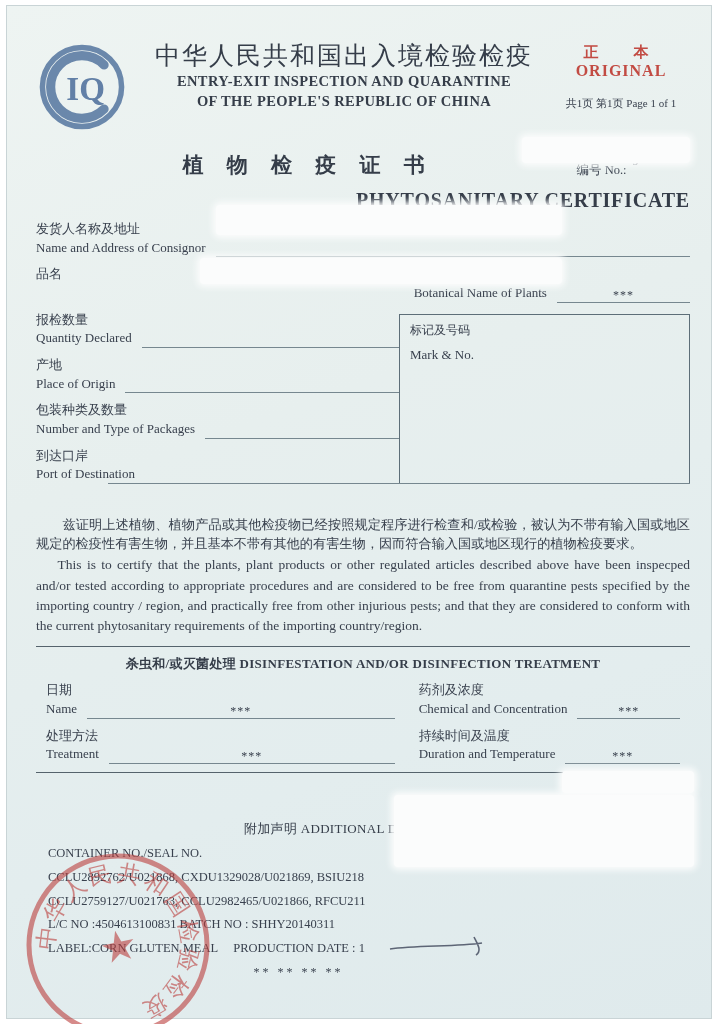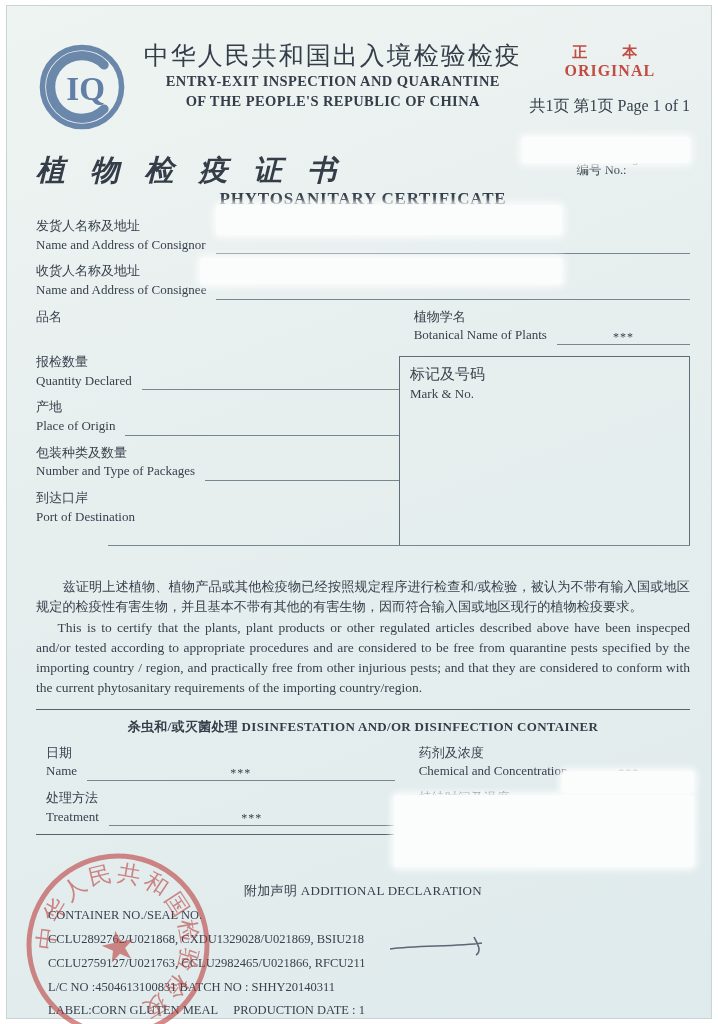--- a/index.html
+++ b/index.html
@@ -18,44 +18,44 @@
 
   
   .hdr{display:flex;align-items:flex-start;}
   .logo{width:100px;flex:0 0 100px;padding-top:6px;}
   .hdr-center{flex:1;text-align:center;padding-top:4px;}
   .org-cn{font-size:25px;font-weight:normal;letter-spacing:2px;color:#353d49;}
   .org-en{font-size:14.5px;font-weight:bold;letter-spacing:.4px;color:#353d49;line-height:1.35;}
   .hdr-right{flex:0 0 138px;text-align:center;padding-top:8px;}
   .copy-cn{color:#c24b43;font-size:15px;font-weight:bold;letter-spacing:10px;}
   .copy-en{color:#c24b43;font-size:16px;font-weight:bold;letter-spacing:1px;}
-  .pagination{font-size:16px;color:#39414e;margin-top:16px;white-space:nowrap;}
+  .pagination{font-size:11px;color:#39414e;margin-top:16px;white-space:nowrap;}
 
   .titlerow{position:relative;margin-top:14px;height:34px;}
-  .title-cn{position:absolute;left:0;right:110px;text-align:left;font-size:29px;font-weight:bold;letter-spacing:9px;color:#353d49;font-style:italic;}
+  .title-cn{position:absolute;left:0;right:110px;text-align:center;font-size:21px;font-weight:bold;letter-spacing:9px;color:#353d49;}
   .certno{position:absolute;right:58px;top:8px;font-size:12.5px;white-space:nowrap;}
   .certno sup{font-size:11px;position:relative;top:-4px;left:6px;}
-  .title-en{text-align:center;font-size:17px;font-weight:bold;letter-spacing:.8px;margin-top:4px;color:#353d49;}
+  .title-en{text-align:right;font-size:20px;font-weight:bold;letter-spacing:.8px;margin-top:4px;color:#353d49;}
 
   
   .field{margin-top:7px;}
   .cnl{font-size:13px;line-height:1.5;}
   .enrow{display:flex;align-items:flex-end;font-size:13px;line-height:1.45;}
   .enrow .lbl{white-space:nowrap;}
   .rule{flex:1;border-bottom:1px solid #76878f;margin-left:10px;height:15px;
         text-align:center;font-size:12px;letter-spacing:1px;}
   .cols{display:flex;}
   .col-l{flex:0 0 55%;}
   .col-r{flex:1;}
 
   
   .markwrap{position:relative;margin-top:2px;}
   .markbox{position:absolute;top:4px;bottom:0;left:55.5%;right:0;border:1px solid #5d6e78;border-bottom:none;padding:6px 10px;}
-  .markbox .cnl{font-size:15px;}
-  .markbox .enl{font-size:13px;margin-top:0;}
+  .markbox .cnl{font-size:12px;}
+  .markbox .enl{font-size:13px;margin-top:8px;}
   .markwrap .leftcol{width:55.5%;}
   .bottomrule{position:absolute;left:72px;right:0;bottom:0;border-bottom:1px solid #76878f;}
 
   
   .cert-cn{font-size:13.2px;line-height:1.45;text-indent:2em;margin-top:31px;text-align:justify;}
   .cert-en{font-size:13.5px;line-height:1.5;text-indent:1.6em;margin-top:2px;text-align:justify;}
 
   .hrline{border-top:1px solid #55636c;margin-top:10px;}
   .secline{border-top:1.5px solid #55636c;margin-top:8px;}
 
@@ -106,27 +106,20 @@
     <div class="title-en">PHYTOSANITARY CERTIFICATE</div>
 
     <div class="field" style="">
       <div class="cnl">发货人名称及地址</div>
       <div class="enrow">
           <span class="lbl">Name and Address of Consignor</span>
           <span class="rule"></span>
         </div>
     </div>
 
-    <div class="field">
-      <div class="cnl">收货人名称及地址</div>
-      <div class="enrow">
-          <span class="lbl">Name and Address of Consignee</span>
-          <span class="rule"></span>
-        </div>
-    </div>
 
     <div class="field cols">
       <div class="col-l" style="padding-right:18px;">
         <div class="cnl">品名</div>
       </div>
       <div class="col-r">
         <div class="cnl">植物学名</div>
         <div class="enrow">
             <span class="lbl">Botanical Name of Plants</span>
             <span class="rule">***</span>
@@ -154,36 +147,36 @@
               <span class="rule"></span>
             </div>
         </div>
         <div class="field">
           <div class="cnl">包装种类及数量</div>
           <div class="enrow">
               <span class="lbl">Number and Type of Packages</span>
               <span class="rule"></span>
             </div>
         </div>
-        <div class="field" style="padding-bottom:20px;">
+        <div class="field" style="padding-bottom:0;">
           <div class="cnl">到达口岸</div>
           <div class="enrow">
               <span class="lbl">Port of Destination</span>
             </div>
         </div>
       </div>
       <div class="bottomrule"></div>
     </div>
 
 
     <div class="cert-cn">兹证明上述植物、植物产品或其他检疫物已经按照规定程序进行检查和/或检验，被认为不带有输入国或地区规定的检疫性有害生物，并且基本不带有其他的有害生物，因而符合输入国或地区现行的植物检疫要求。</div>
     <div class="cert-en">This is to certify that the plants, plant products or other regulated articles described above have been inspecped and/or tested according to appropriate procedures and are considered to be free from quarantine pests specified by the importing country / region, and practically free from other injurious pests; and that they are considered to conform with the current phytosanitary requirements of the importing country/region.</div>
 
     <div class="hrline"></div>
-    <div class="sec-title">杀虫和/或灭菌处理 DISINFESTATION AND/OR DISINFECTION CONTAINER</div>
+    <div class="sec-title">杀虫和/或灭菌处理 DISINFESTATION AND/OR DISINFECTION TREATMENT</div>
 
     <div class="field cols" style="padding:0 10px;">
       <div class="col-l" style="padding-right:24px;">
         <div class="cnl">日期</div>
         <div class="enrow">
             <span class="lbl">Name</span>
             <span class="rule">***</span>
           </div>
       </div>
       <div class="col-r">

